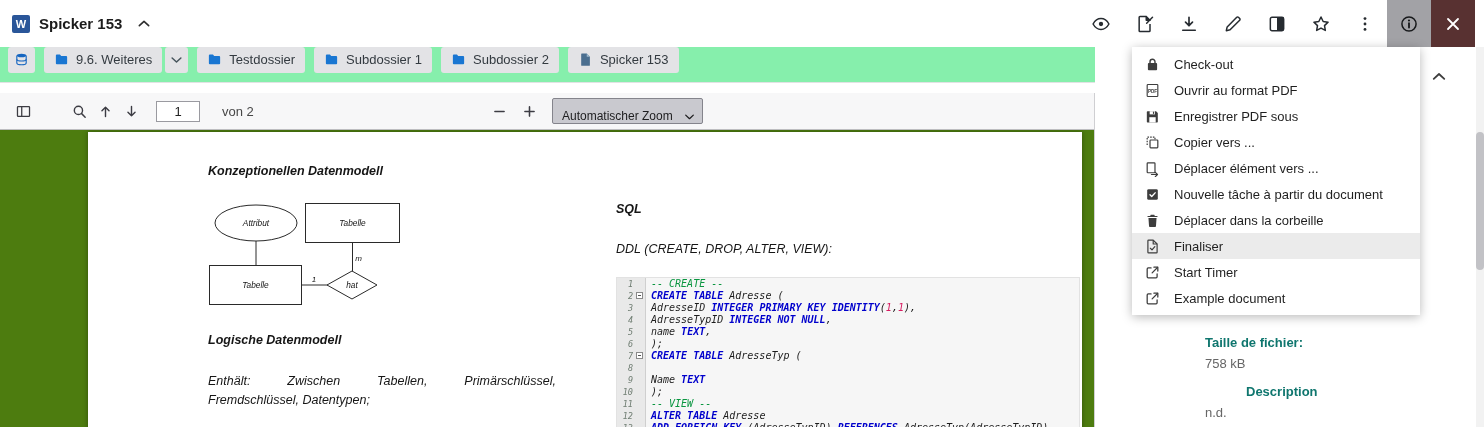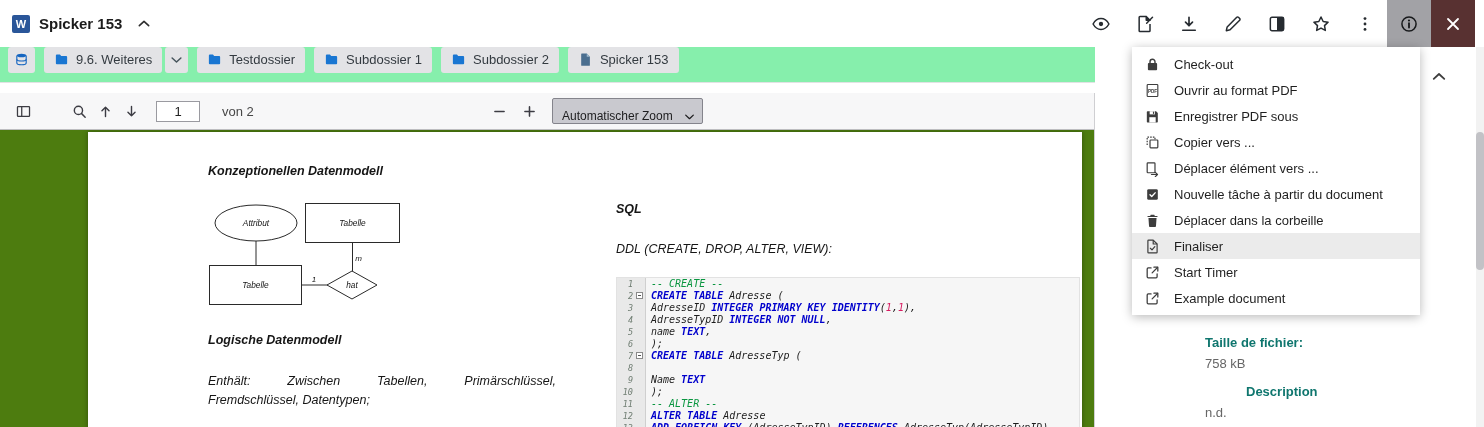--- a/index.html
+++ b/index.html
@@ -396,21 +396,21 @@
                 <span class="lnum">10</span>
                 <span class="fold"></span>
               </span>
               <span class="code-text"><span class="tk-p">);</span></span>
             </div>
             <div class="code-row">
               <span class="gutter">
                 <span class="lnum">11</span>
                 <span class="fold"></span>
               </span>
-              <span class="code-text"><span class="tk-c">-- ALTER --</span></span>
+              <span class="code-text"><span class="tk-c">-- VIEW --</span></span>
             </div>
             <div class="code-row">
               <span class="gutter">
                 <span class="lnum">12</span>
                 <span class="fold"></span>
               </span>
               <span class="code-text"><span class="tk-k">ALTER TABLE</span><span class="tk-p"> Adresse</span></span>
             </div>
             <div class="code-row">
               <span class="gutter">

